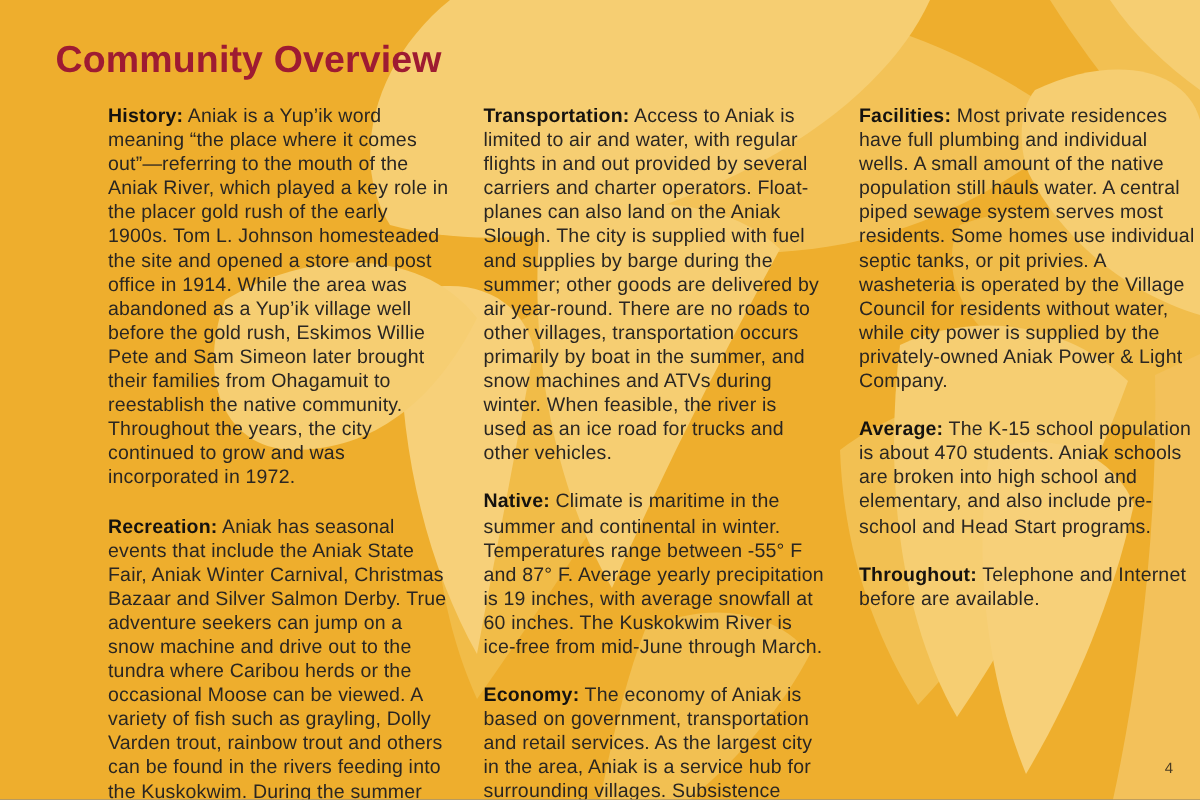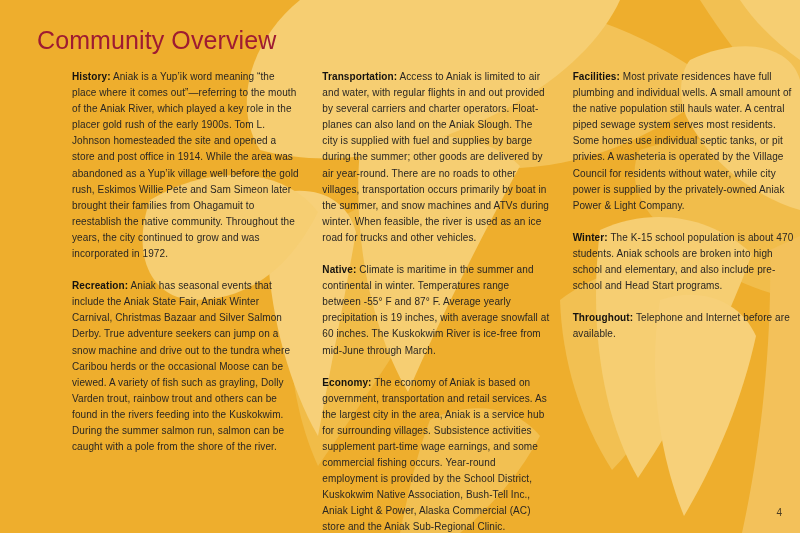--- a/index.html
+++ b/index.html
@@ -27,21 +27,21 @@
     z-index: 0;
   }
 
   
   #page-title {
     position: absolute;
     left: 37px;
     top: 27px;
     z-index: 3;
     font-size: 25px;
-    font-weight: 400;
+    font-weight: 700;
     letter-spacing: 0.1px;
     color: #9e1b32;
     margin: 0;
     line-height: 1.1;
   }
 
   
   #columns {
     position: absolute;
     left: 0;
@@ -54,21 +54,21 @@
   .column {
     width: 232px;
     box-sizing: border-box;
   }
   .col-1 { margin-left: 72px; }
   .col-2 { margin-left: 23px; }
   .col-3 { margin-left: 23px; }
 
   .para {
     margin: 0 0 16px 0;
-    font-size: 10px;
+    font-size: 13px;
     line-height: 16.1px;
     color: #2a2622;
     text-align: left;
     letter-spacing: 0.01em;
   }
   .para:last-child { margin-bottom: 0; }
   .para .lead {
     font-weight: bold;
     color: #15120f;
   }
@@ -135,21 +135,21 @@
       <p class="para">
         <span class="lead">Economy:</span><span> The economy of Aniak is based on government, transportation and retail services. As the largest city in the area, Aniak is a service hub for surrounding villages. Subsistence activities supplement part-time wage earnings, and some commercial fishing occurs. Year-round employment is provided by the School District, Kuskokwim Native Association, Bush-Tell Inc., Aniak Light &amp; Power, Alaska Commercial (AC) store and the Aniak Sub-Regional Clinic.</span>
       </p>
     </div>
 
     <div class="column col-3">
       <p class="para">
         <span class="lead">Facilities:</span><span> Most private residences have full plumbing and individual wells. A small amount of the native population still hauls water. A central piped sewage system serves most residents. Some homes use individual septic tanks, or pit privies. A washeteria is operated by the Village Council for residents without water, while city power is supplied by the privately-owned Aniak Power &amp; Light Company.</span>
       </p>
       <p class="para">
-        <span class="lead">Winter:</span><span> The K-15 school population is about 470 students. Aniak schools are broken into high school and elementary, and also include pre-school and Head Start programs.</span>
+        <span class="lead">Average:</span><span> The K-15 school population is about 470 students. Aniak schools are broken into high school and elementary, and also include pre-school and Head Start programs.</span>
       </p>
       <p class="para">
         <span class="lead">Throughout:</span><span> Telephone and Internet before are available.</span>
       </p>
     </div>
 
   </div>
 
   <div id="page-number">4</div>
 

